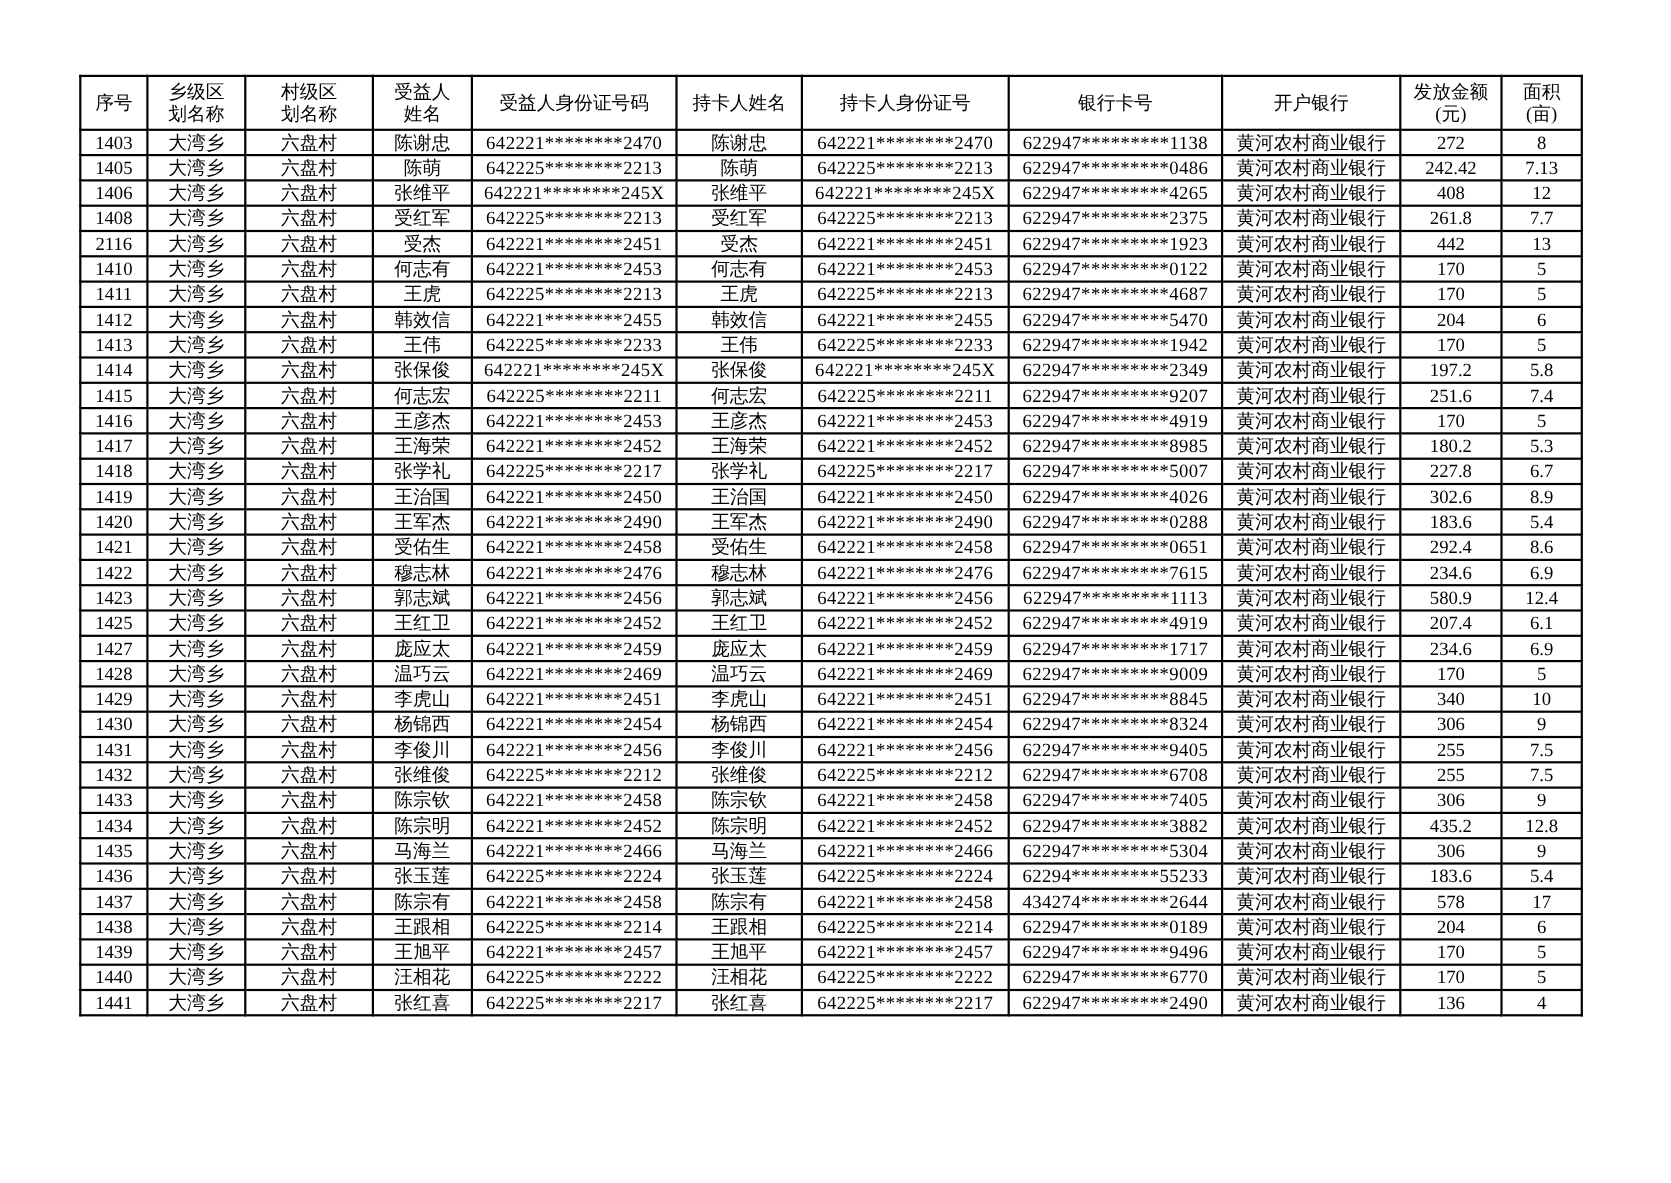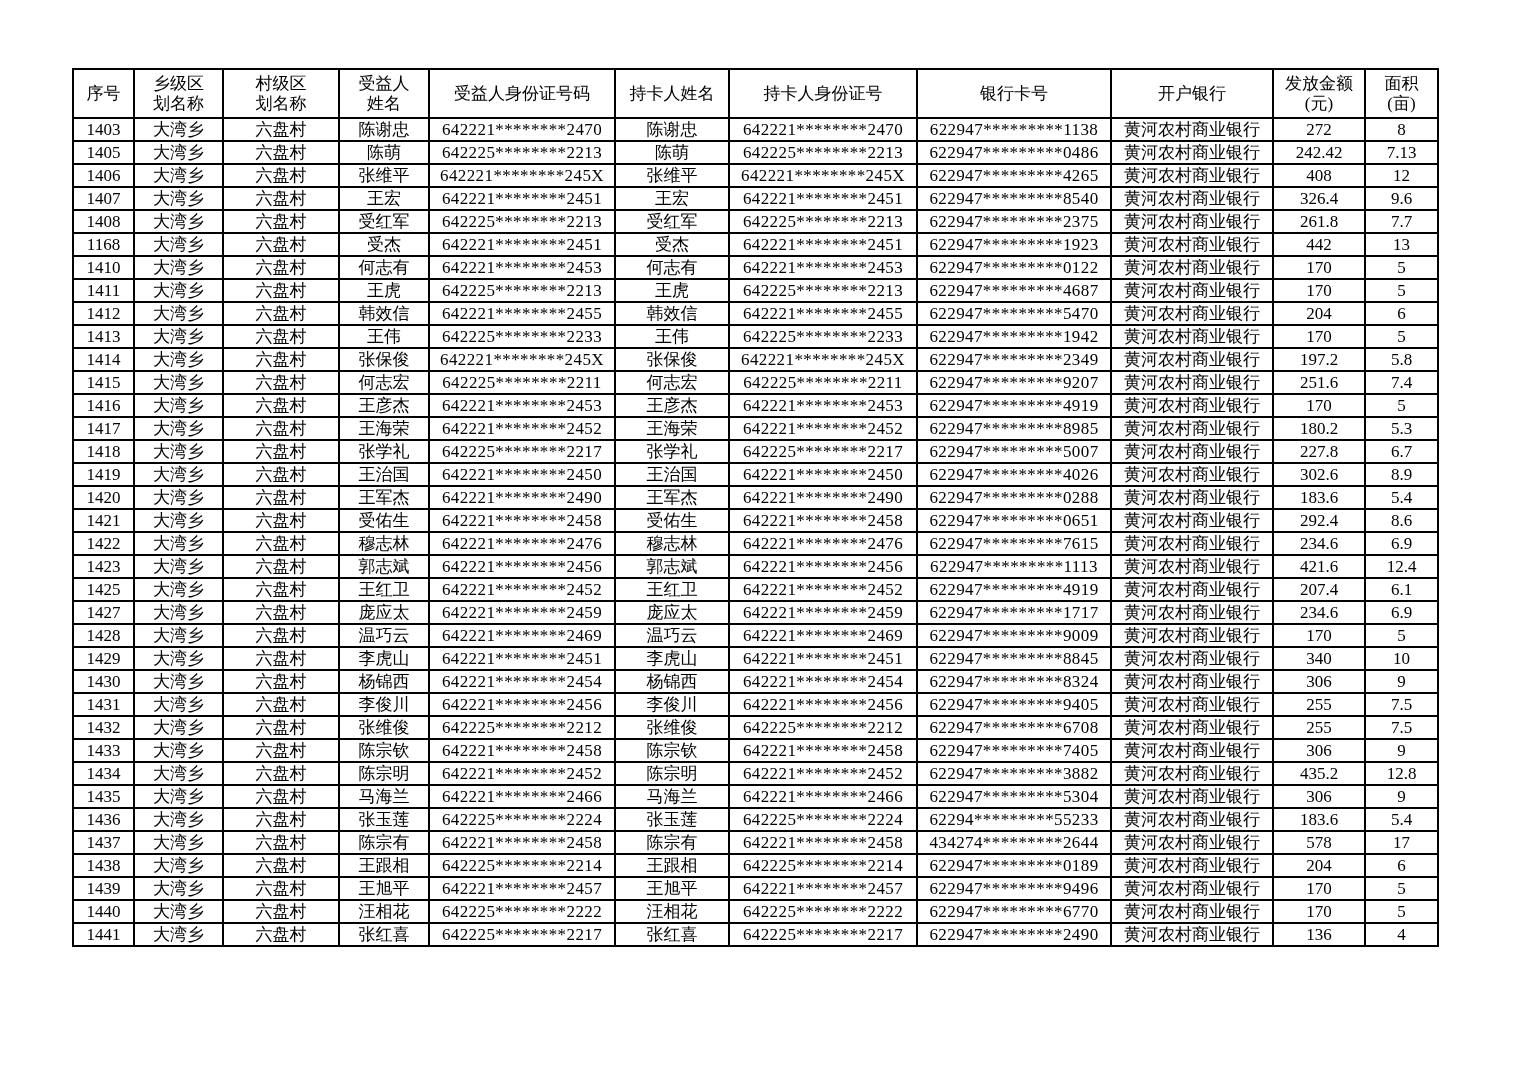--- a/index.html
+++ b/index.html
@@ -129,47 +129,34 @@
           <td class="col-beneficiary">张维平</td>
           <td class="col-beneficiary_id">642221********245X</td>
           <td class="col-cardholder">张维平</td>
           <td class="col-cardholder_id">642221********245X</td>
           <td class="col-card_no">622947*********4265</td>
           <td class="col-bank">黄河农村商业银行</td>
           <td class="col-amount">408</td>
           <td class="col-area">12</td>
         </tr>
         <tr>
-          <td class="col-seq">1407</td>
-          <td class="col-township">大湾乡</td>
-          <td class="col-village">六盘村</td>
-          <td class="col-beneficiary">王宏</td>
-          <td class="col-beneficiary_id">642221********2451</td>
-          <td class="col-cardholder">王宏</td>
-          <td class="col-cardholder_id">642221********2451</td>
-          <td class="col-card_no">622947*********8540</td>
-          <td class="col-bank">黄河农村商业银行</td>
-          <td class="col-amount">326.4</td>
-          <td class="col-area">9.6</td>
-        </tr>
-        <tr>
           <td class="col-seq">1408</td>
           <td class="col-township">大湾乡</td>
           <td class="col-village">六盘村</td>
           <td class="col-beneficiary">受红军</td>
           <td class="col-beneficiary_id">642225********2213</td>
           <td class="col-cardholder">受红军</td>
           <td class="col-cardholder_id">642225********2213</td>
           <td class="col-card_no">622947*********2375</td>
           <td class="col-bank">黄河农村商业银行</td>
           <td class="col-amount">261.8</td>
           <td class="col-area">7.7</td>
         </tr>
         <tr>
-          <td class="col-seq">1168</td>
+          <td class="col-seq">2116</td>
           <td class="col-township">大湾乡</td>
           <td class="col-village">六盘村</td>
           <td class="col-beneficiary">受杰</td>
           <td class="col-beneficiary_id">642221********2451</td>
           <td class="col-cardholder">受杰</td>
           <td class="col-cardholder_id">642221********2451</td>
           <td class="col-card_no">622947*********1923</td>
           <td class="col-bank">黄河农村商业银行</td>
           <td class="col-amount">442</td>
           <td class="col-area">13</td>
@@ -346,21 +333,21 @@
         <tr>
           <td class="col-seq">1423</td>
           <td class="col-township">大湾乡</td>
           <td class="col-village">六盘村</td>
           <td class="col-beneficiary">郭志斌</td>
           <td class="col-beneficiary_id">642221********2456</td>
           <td class="col-cardholder">郭志斌</td>
           <td class="col-cardholder_id">642221********2456</td>
           <td class="col-card_no">622947*********1113</td>
           <td class="col-bank">黄河农村商业银行</td>
-          <td class="col-amount">421.6</td>
+          <td class="col-amount">580.9</td>
           <td class="col-area">12.4</td>
         </tr>
         <tr>
           <td class="col-seq">1425</td>
           <td class="col-township">大湾乡</td>
           <td class="col-village">六盘村</td>
           <td class="col-beneficiary">王红卫</td>
           <td class="col-beneficiary_id">642221********2452</td>
           <td class="col-cardholder">王红卫</td>
           <td class="col-cardholder_id">642221********2452</td>

